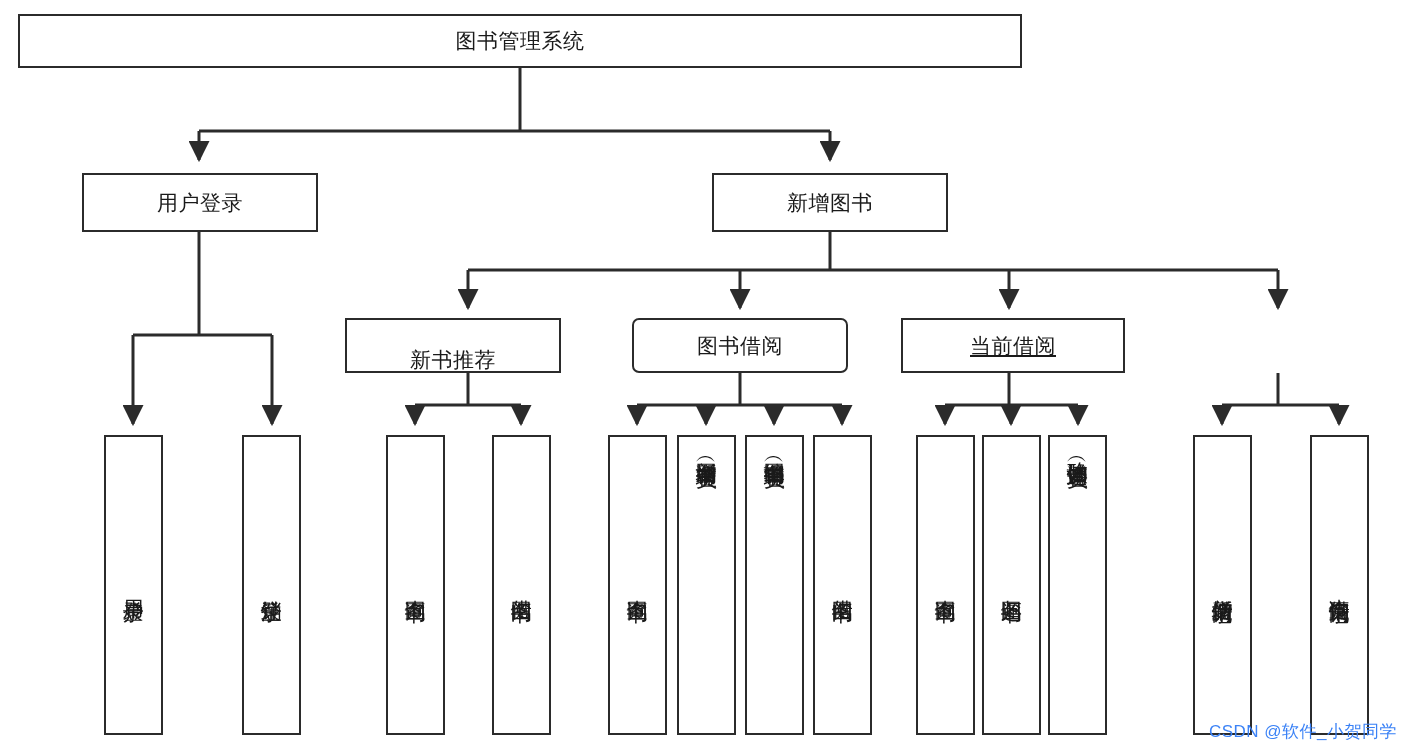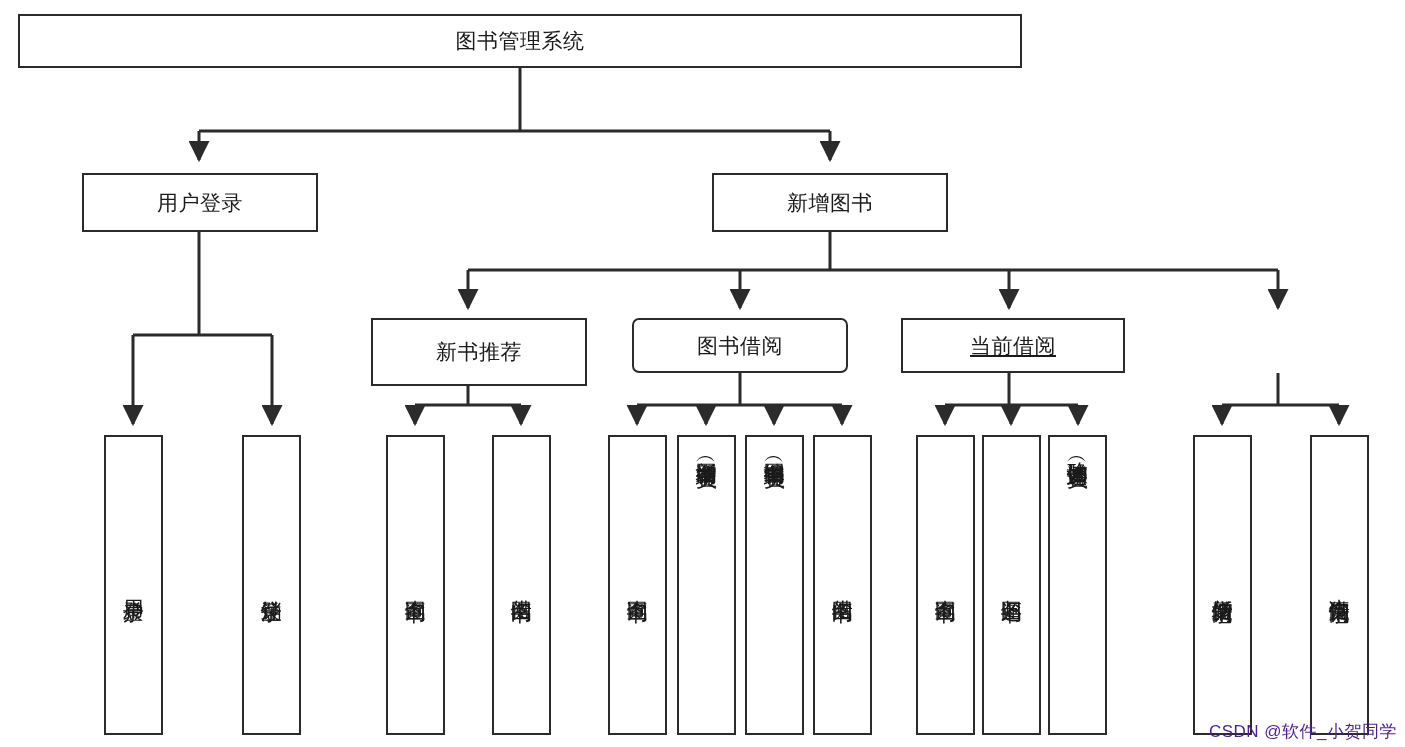--- a/index.html
+++ b/index.html
@@ -63,21 +63,21 @@
     line-height: 1.22;
     letter-spacing: 1px;
     color: #1a1a1a;
     white-space: nowrap;
   }
   #watermark {
     position: absolute;
     right: 8px;
     bottom: 4px;
     font-size: 17px;
-    color: #4c1d95;
+    color: #3b82f6;
     letter-spacing: 0.5px;
     white-space: nowrap;
     pointer-events: none;
   }
 </style>
 </head>
 <body>
 
 <div id="canvas">
 
@@ -135,21 +135,21 @@
     <span class="node-label">图书管理系统</span>
   </div>
 
   <div class="node-box" style="left:82px; top:173px; width:236px; height:59px;">
     <span class="node-label">用户登录</span>
   </div>
   <div class="node-box" style="left:712px; top:173px; width:236px; height:59px;">
     <span class="node-label">新增图书</span>
   </div>
 
-  <div class="node-box" style="left:371px; top:318px; width:216px; height:68px;">
+  <div class="node-box" style="left:345px; top:318px; width:216px; height:55px;align-items:flex-end;">
     <span class="node-label">新书推荐</span>
   </div>
   <div class="node-box" style="left:632px; top:318px; width:216px; height:55px;border-radius:7px;">
     <span class="node-label">图书借阅</span>
   </div>
   <div class="node-box" style="left:901px; top:318px; width:224px; height:55px;text-decoration:underline;">
     <span class="node-label">当前借阅</span>
   </div>
 
   <div class="leaf-box centered" style="left:104px; top:435px; width:59px; height:300px;">

